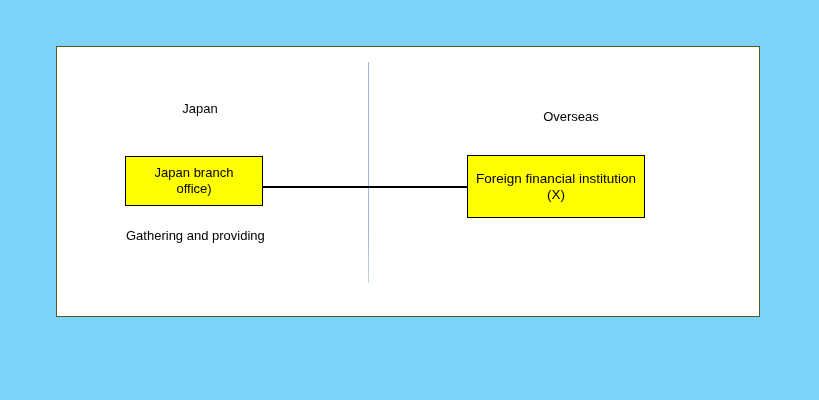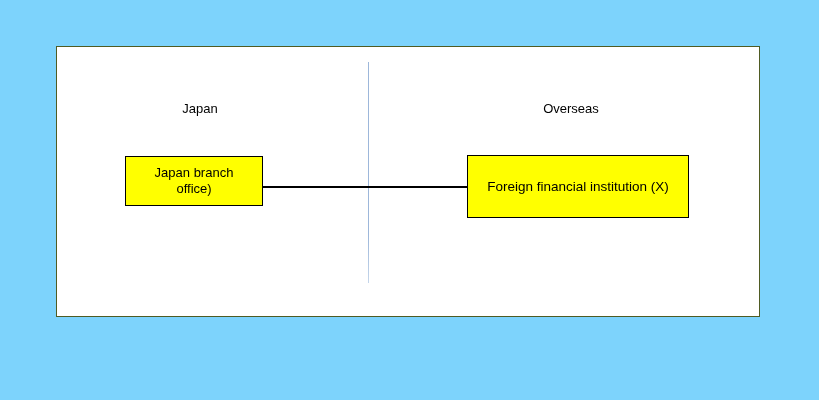--- a/index.html
+++ b/index.html
@@ -41,20 +41,21 @@
     text-align: center;
     white-space: nowrap;
   }
   .region-label.japan {
     left: 160px;
     width: 80px;
   }
   .region-label.overseas {
     left: 531px;
     width: 80px;
+    margin-top: 8px;
   }
   .node-box {
     position: absolute;
     background: #ffff00;
     border: 1.5px solid #000000;
     box-sizing: border-box;
     display: flex;
     flex-direction: column;
     align-items: center;
     justify-content: center;
@@ -64,21 +65,21 @@
   }
   .node-box.japan-branch {
     left: 125px;
     top: 156px;
     width: 138px;
     height: 50px;
   }
   .node-box.foreign-institution {
     left: 467px;
     top: 155px;
-    width: 222px;
+    width: 178px;
     height: 63px;
     font-size: 13.5px;
   }
   .connector {
     position: absolute;
     left: 263px;
     top: 186px;
     width: 204px;
     height: 1.5px;
     background: #000000;
@@ -111,15 +112,16 @@
   <div class="node-box japan-branch">
     <div>Japan branch</div>
     <div>office)</div>
   </div>
 
   <div class="node-box foreign-institution">
     <div>Foreign financial institution (X)</div>
   </div>
 
   <div class="caption">
+    <div>Gathering and providing</div>
   </div>
 
 </div>
 
 </body></html>

